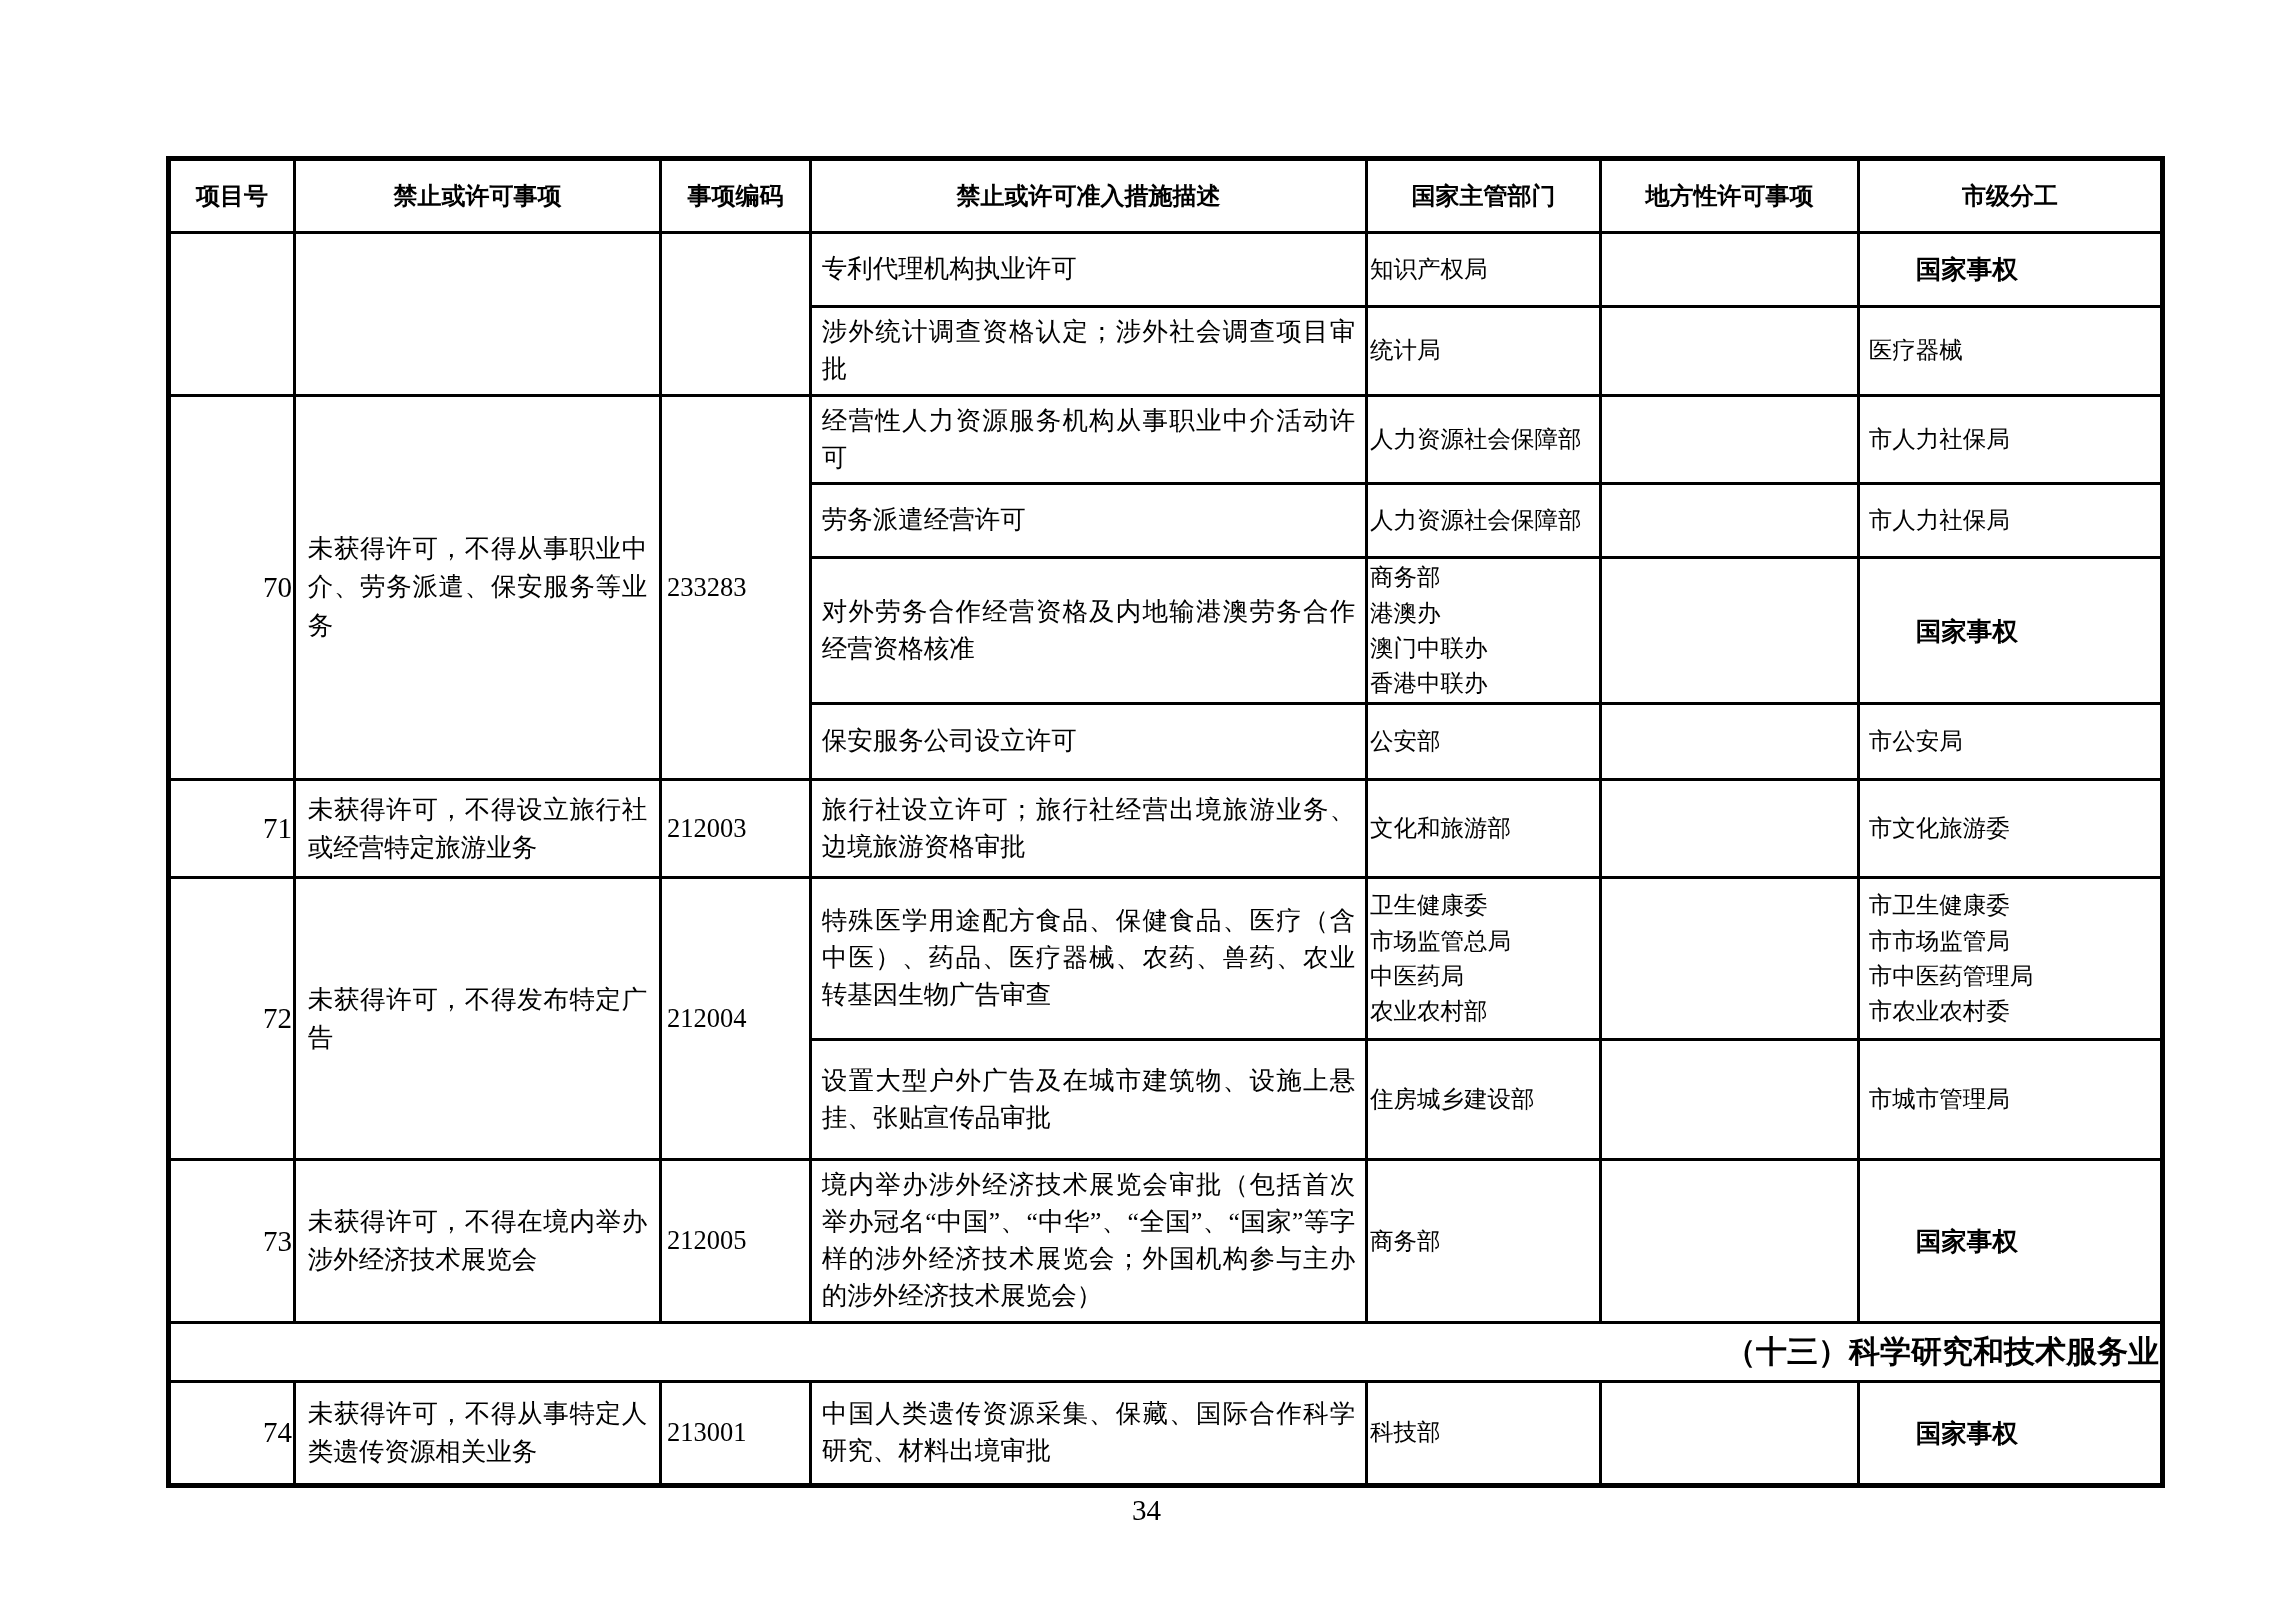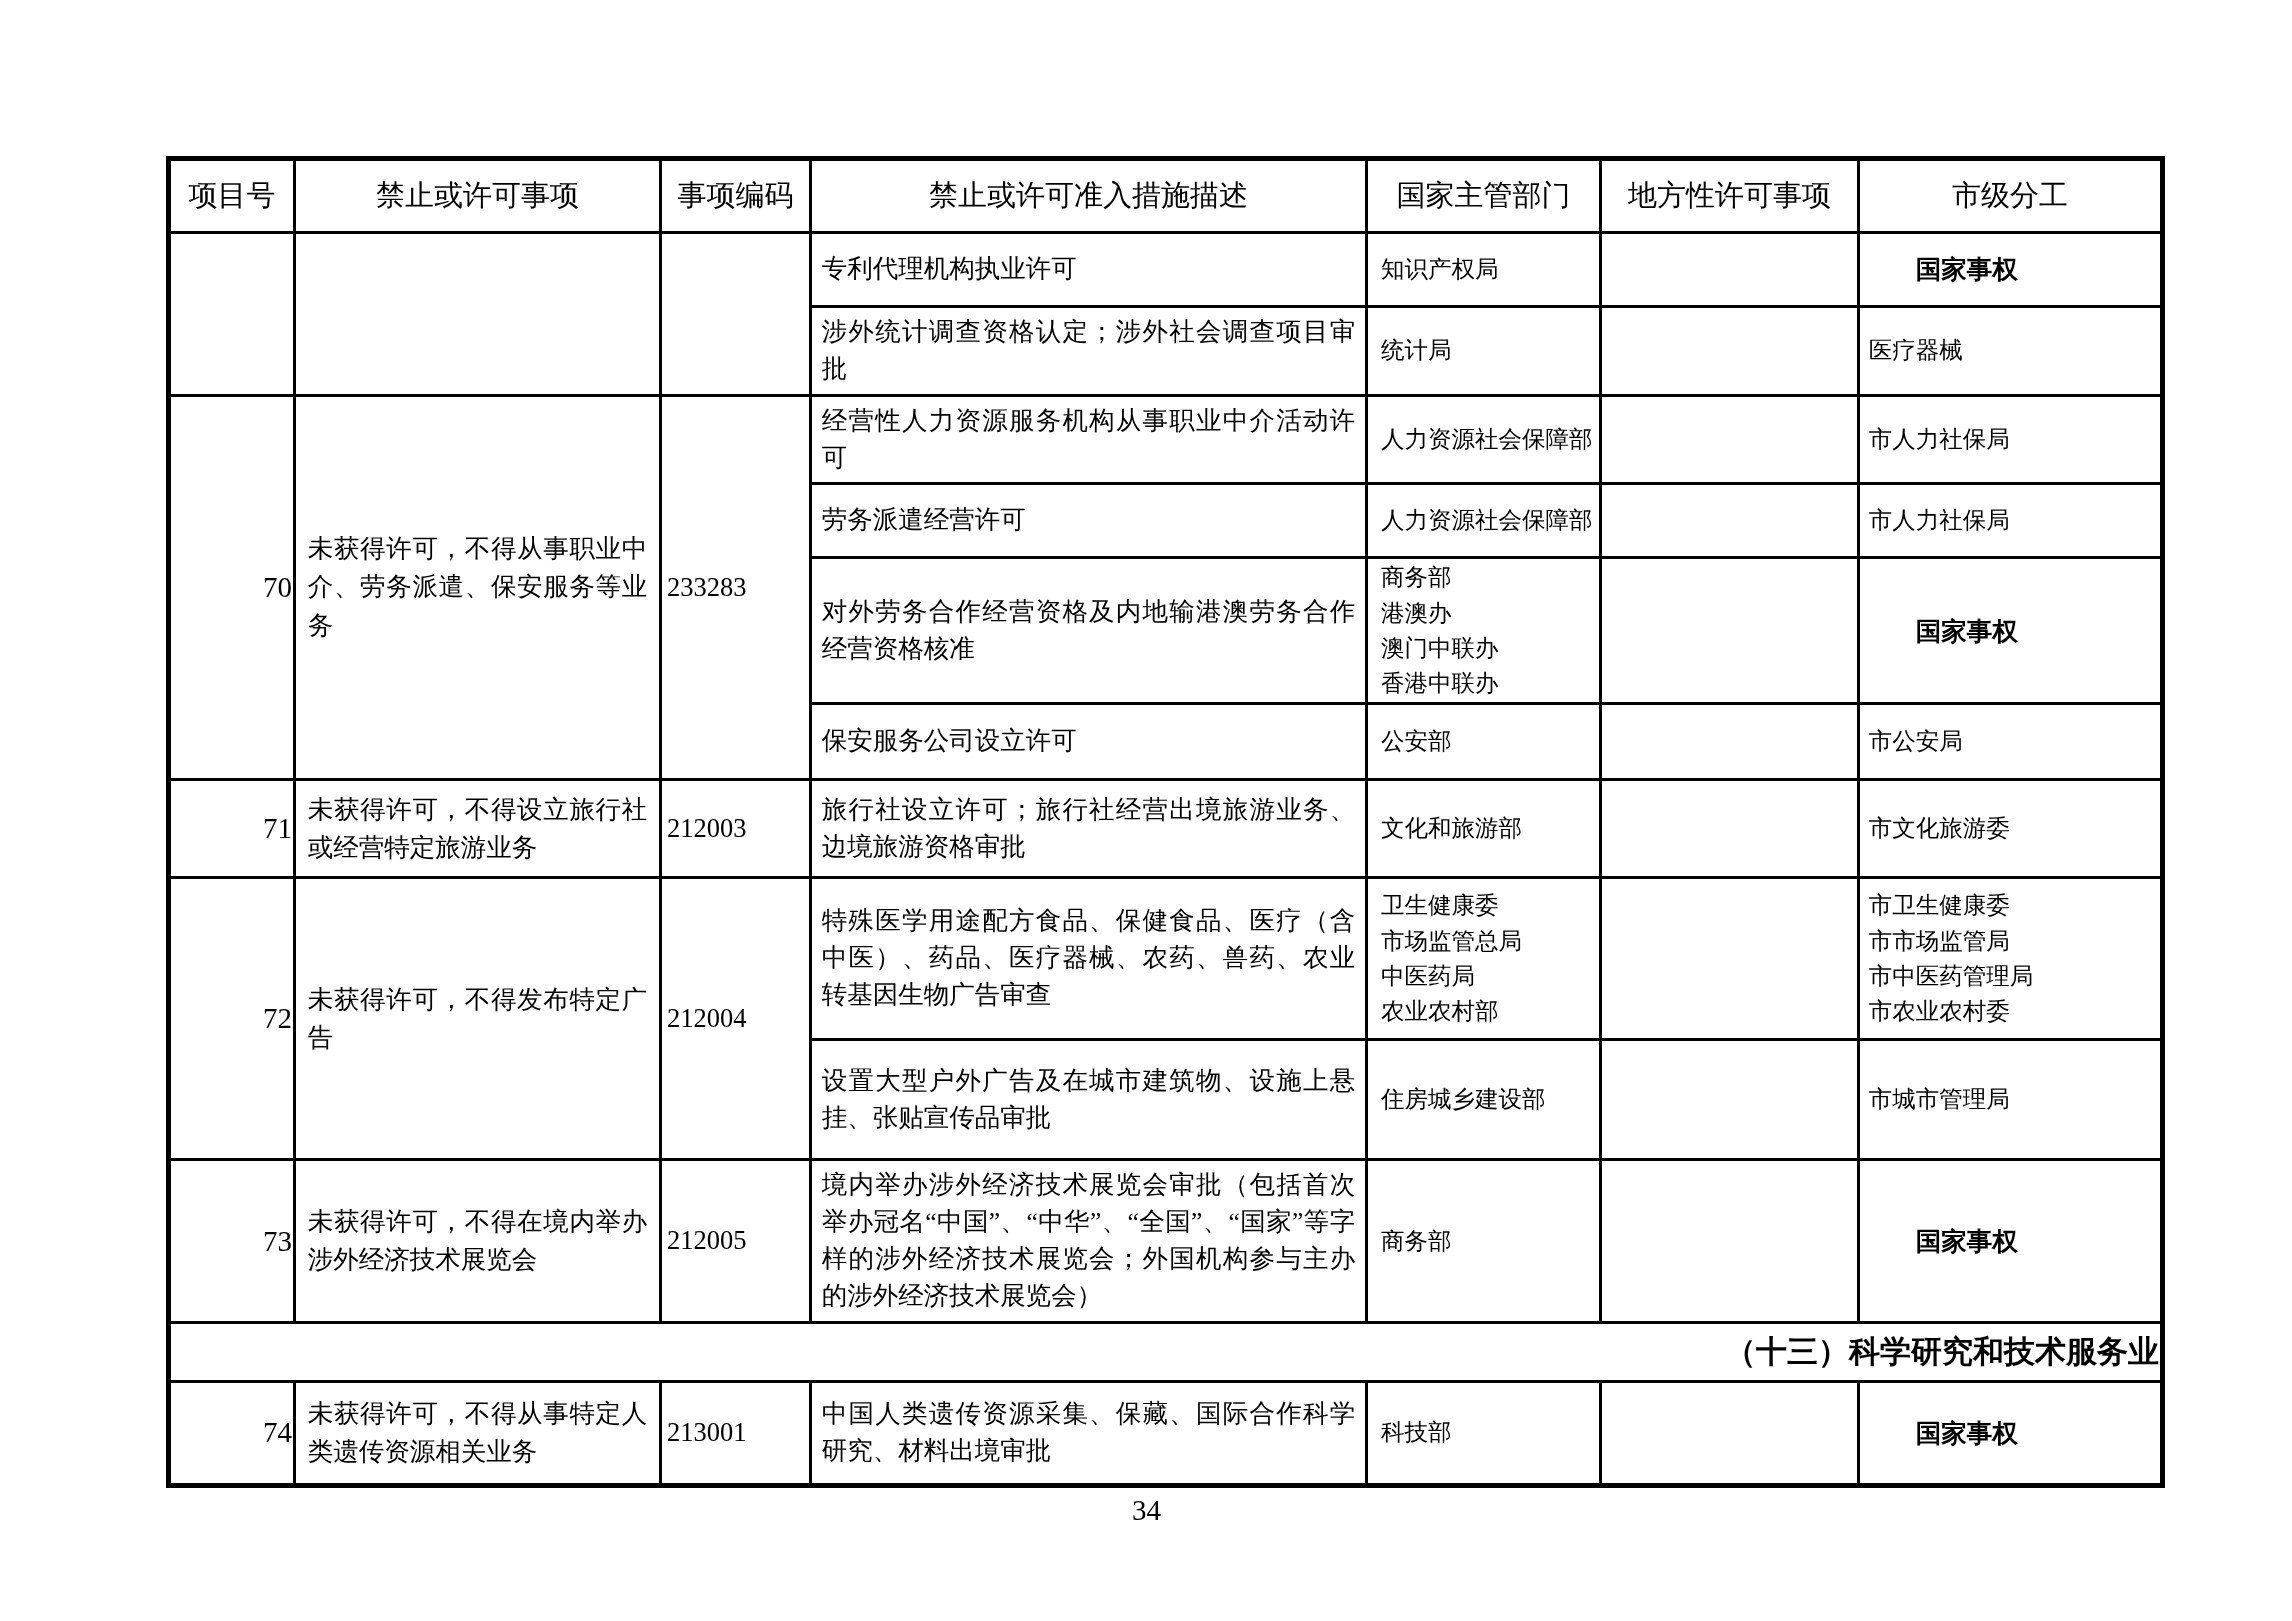--- a/index.html
+++ b/index.html
@@ -11,27 +11,27 @@
     position:absolute;left:166px;top:156px;width:1994px;
     border-collapse:collapse;table-layout:fixed;
     border:5.9px solid #000;
   }
   td,th{
     border:3.9px solid #000;vertical-align:middle;overflow:hidden;
     font-size:25.5px;line-height:1.5;word-break:break-all;
   }
   th{
     font-family:"Liberation Sans","DejaVu Sans",sans-serif;
-    font-weight:normal;font-size:29px;text-align:center;padding:0 3.9px;
+    font-weight:bold;font-size:24px;text-align:center;padding:0 3.9px;
   }
   .c-item{text-align:right;font-size:29px}
   .c-matter{padding:3.9px 11.8px;text-align:justify;text-justify:inter-ideograph}
   .c-code{padding-left:4.9px;font-size:26.5px}
   .c-desc{padding:5.9px 9.8px;text-align:justify;text-justify:inter-ideograph;line-height:1.45}
-  .c-dept{padding-left:13px;font-size:23.5px;line-height:1.5}
+  .c-dept{padding-left:2px;font-size:23.5px;line-height:1.5}
   .c-local{padding-left:7.8px}
   .c-city{padding-left:8.8px;font-size:23.5px;line-height:1.5}
   .pre{white-space:pre-line}
   .bold-val{
     font-family:"Liberation Sans","DejaVu Sans",sans-serif;
     font-weight:bold;font-size:25.5px;margin-left:47px;
   }
   td.section-cell{
     font-family:"Liberation Sans","DejaVu Sans",sans-serif;
     font-weight:bold;font-size:31px;text-align:right;padding-left:7.8px;

